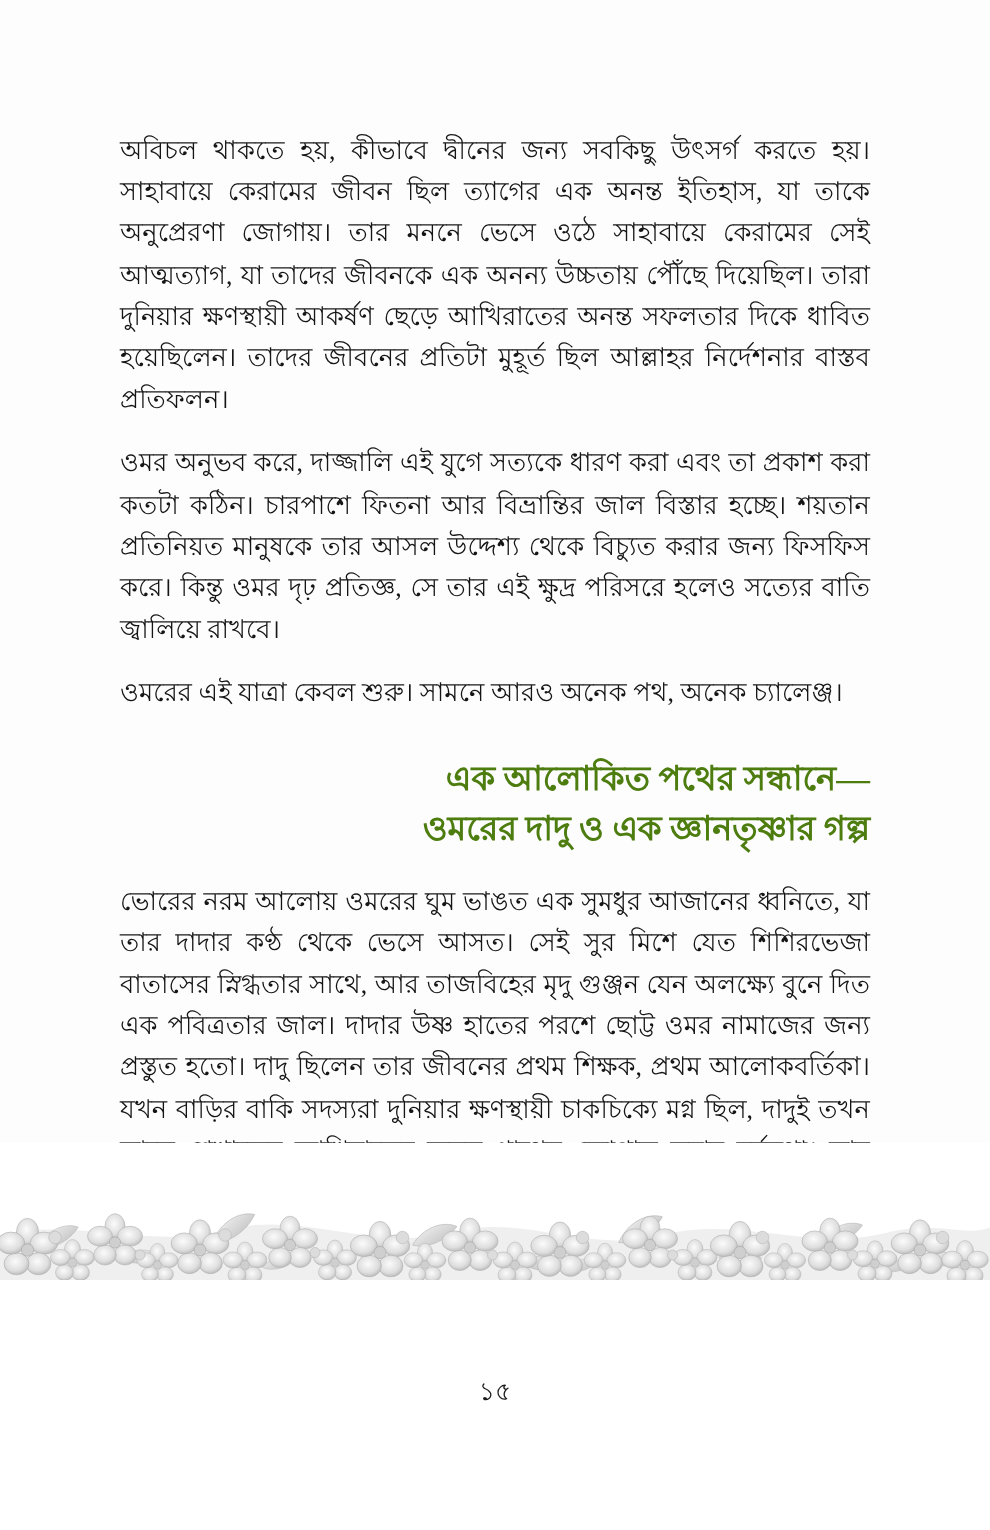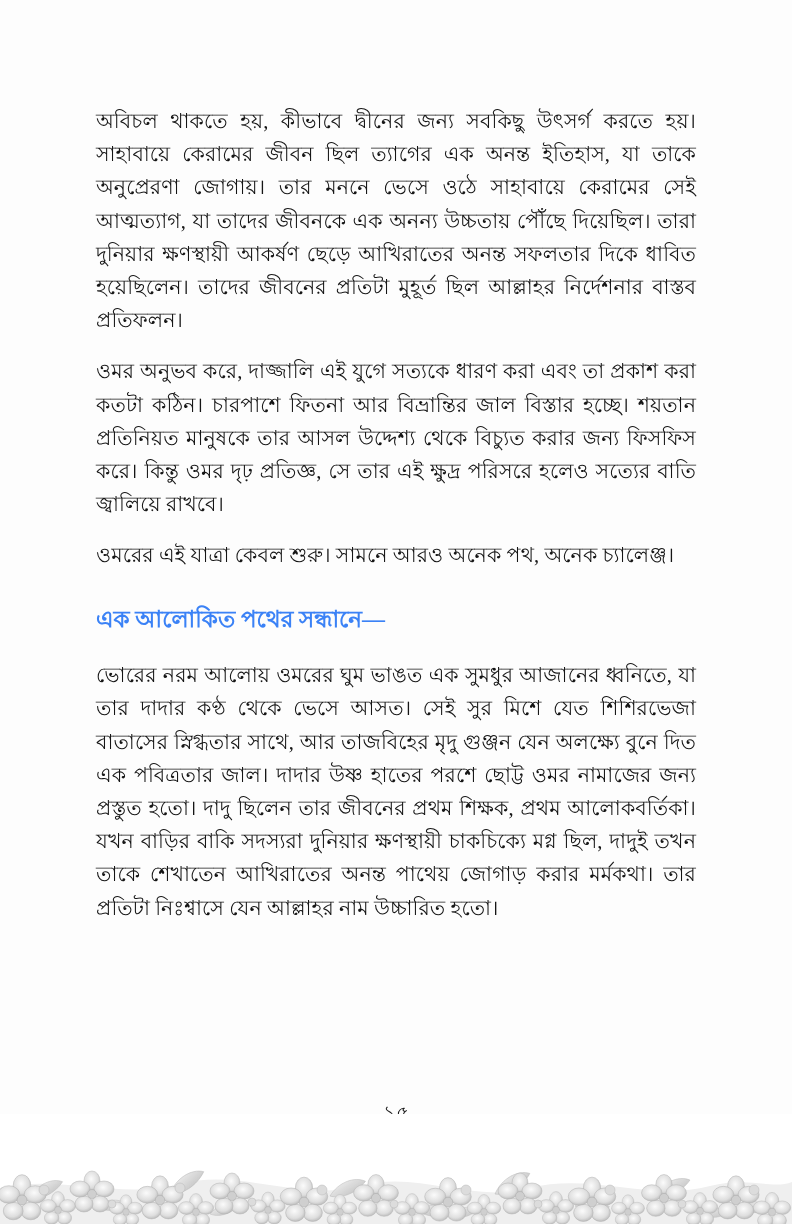--- a/index.html
+++ b/index.html
@@ -12,21 +12,21 @@
     background: #ffffff;
     font-family: "Liberation Serif", "DejaVu Serif", serif;
     color: #111111;
     position: relative;
     overflow: hidden;
   }
   .page {
     position: absolute;
     inset: 0;
     width: 792px;
-    height: 1224px;
+    height: 1024px;
     background: #fdfdfd;
   }
   .content {
     position: absolute;
     left: 96px;
     top: 105px;
     width: 600px;
   }
   p.para {
     margin: 0 0 18px 0;
@@ -37,25 +37,25 @@
     letter-spacing: 0.1px;
     color: #151515;
   }
   p.para:last-child {
     margin-bottom: 12px;
   }
   .heading-block {
     margin: 30px 0 22px 0;
   }
   .heading-line {
-    font-size: 23px;
+    font-size: 27px;
     line-height: 1.5;
     font-weight: bold;
-    color: #3b82f6;
-    text-align: left;
+    color: #4d7c0f;
+    text-align: right;
   }
   .heading-line.sub {
     font-weight: bold;
   }
   .page-number {
     position: absolute;
     left: 0;
     right: 0;
     top: 1098px;
     text-align: center;
@@ -83,20 +83,21 @@
 <div class="page">
 
   <div class="content">
 
     <p class="para">অবিচল থাকতে হয়, কীভাবে দ্বীনের জন্য সবকিছু উৎসর্গ করতে হয়। সাহাবায়ে কেরামের জীবন ছিল ত্যাগের এক অনন্ত ইতিহাস, যা তাকে অনুপ্রেরণা জোগায়। তার মননে ভেসে ওঠে সাহাবায়ে কেরামের সেই আত্মত্যাগ, যা তাদের জীবনকে এক অনন্য উচ্চতায় পৌঁছে দিয়েছিল। তারা দুনিয়ার ক্ষণস্থায়ী আকর্ষণ ছেড়ে আখিরাতের অনন্ত সফলতার দিকে ধাবিত হয়েছিলেন। তাদের জীবনের প্রতিটা মুহূর্ত ছিল আল্লাহর নির্দেশনার বাস্তব প্রতিফলন।</p>
     <p class="para">ওমর অনুভব করে, দাজ্জালি এই যুগে সত্যকে ধারণ করা এবং তা প্রকাশ করা কতটা কঠিন। চারপাশে ফিতনা আর বিভ্রান্তির জাল বিস্তার হচ্ছে। শয়তান প্রতিনিয়ত মানুষকে তার আসল উদ্দেশ্য থেকে বিচ্যুত করার জন্য ফিসফিস করে। কিন্তু ওমর দৃঢ় প্রতিজ্ঞ, সে তার এই ক্ষুদ্র পরিসরে হলেও সত্যের বাতি জ্বালিয়ে রাখবে।</p>
     <p class="para">ওমরের এই যাত্রা কেবল শুরু। সামনে আরও অনেক পথ, অনেক চ্যালেঞ্জ।</p>
 
     <div class="heading-block">
       <div class="heading-line">এক আলোকিত পথের সন্ধানে—</div>
+      <div class="heading-line sub">ওমরের দাদু ও এক জ্ঞানতৃষ্ণার গল্প</div>
     </div>
 
     <p class="para">ভোরের নরম আলোয় ওমরের ঘুম ভাঙত এক সুমধুর আজানের ধ্বনিতে, যা তার দাদার কণ্ঠ থেকে ভেসে আসত। সেই সুর মিশে যেত শিশিরভেজা বাতাসের স্নিগ্ধতার সাথে, আর তাজবিহের মৃদু গুঞ্জন যেন অলক্ষ্যে বুনে দিত এক পবিত্রতার জাল। দাদার উষ্ণ হাতের পরশে ছোট্ট ওমর নামাজের জন্য প্রস্তুত হতো। দাদু ছিলেন তার জীবনের প্রথম শিক্ষক, প্রথম আলোকবর্তিকা। যখন বাড়ির বাকি সদস্যরা দুনিয়ার ক্ষণস্থায়ী চাকচিক্যে মগ্ন ছিল, দাদুই তখন তাকে শেখাতেন আখিরাতের অনন্ত পাথেয় জোগাড় করার মর্মকথা। তার প্রতিটা নিঃশ্বাসে যেন আল্লাহর নাম উচ্চারিত হতো।</p>
 
   </div>
 
   <div class="page-number">১৫</div>
 
   <div class="floral-border">
     <svg width="792" height="110" viewBox="0 0 792 110" xmlns="http://www.w3.org/2000/svg">

